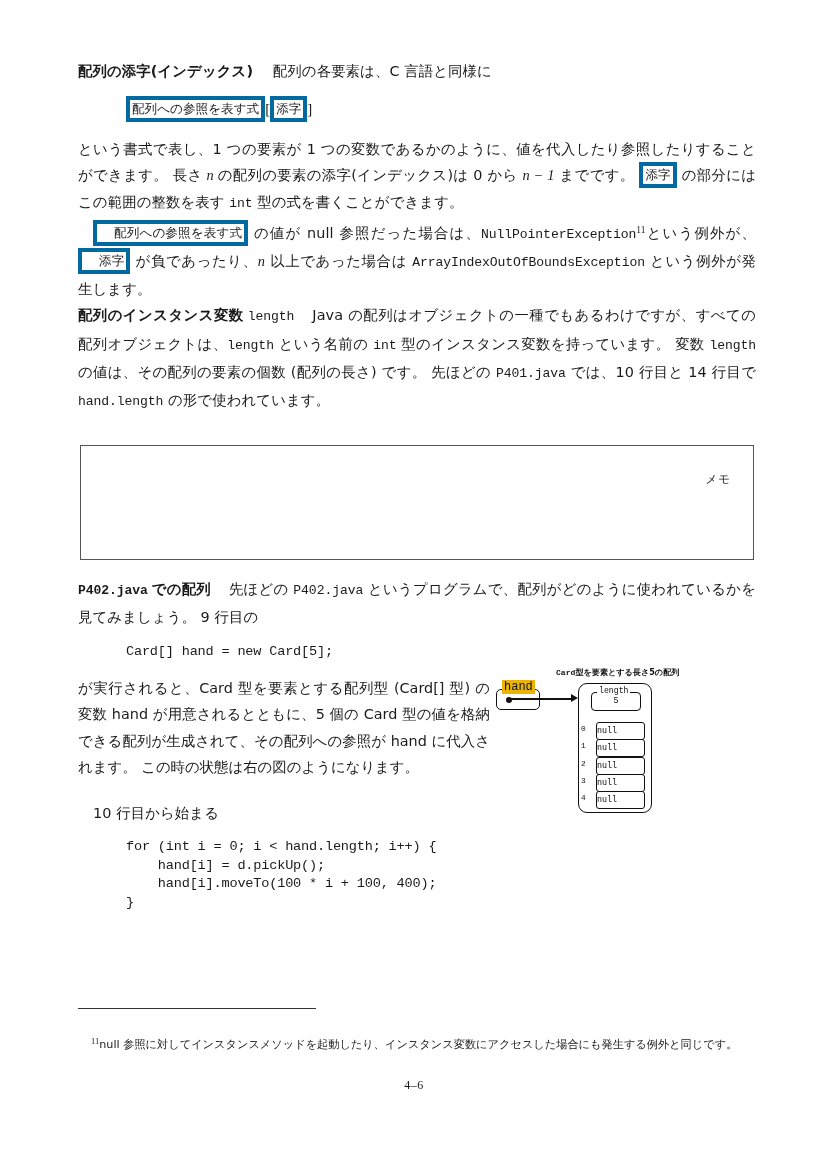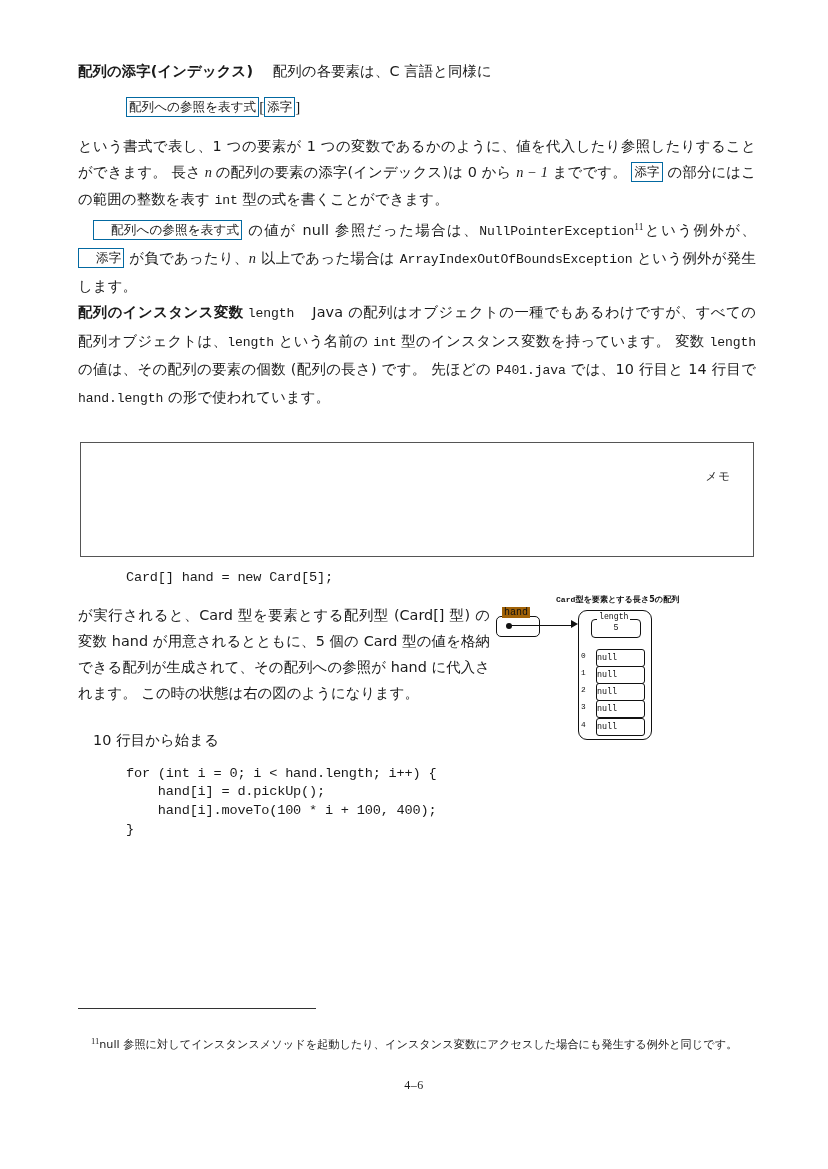--- a/index.html
+++ b/index.html
@@ -45,21 +45,21 @@
   }
   .jp-b {
     font-family: "DejaVu Sans", "Liberation Sans", sans-serif;
     font-weight: bold;
   }
   .it { font-style: italic; }
 
   
   .slot {
     display: inline-block;
-    border: 1px solid #0369a1;
+    border: 4px solid #0369a1;
     padding: 0px 2px 1px 2px;
     line-height: 17px;
     font-family: "DejaVu Sans", "Liberation Sans", sans-serif;
     font-size: 12.6px;
     vertical-align: 1px;
     white-space: nowrap;
   }
 
   
   .syntax-line {
@@ -168,24 +168,24 @@
     top: 6.5px;
     width: 6px;
     height: 6px;
     border-radius: 50%;
     background: #111;
   }
   .var-label {
     position: absolute;
     left: 24px;
     top: 13px;
-    background: #a16207;
+    background: #eab308;
     padding: 0 2px;
     font-family: "Liberation Mono", "DejaVu Sans Mono", monospace;
-    font-size: 10px;
+    font-size: 12px;
     color: #111;
     z-index: 3;
   }
   
   .arrow-line {
     position: absolute;
     left: 32px;
     top: 31px;
     width: 63px;
     height: 1.3px;
@@ -339,20 +339,25 @@
   </p>
 
 
   <div class="memo-wrap">
     <div class="memo-box">
       <span></span>
     </div>
     <span class="memo-label">メモ</span>
   </div>
 
+  <p class="para gap-md">
+    <span class="mono" style="font-weight:bold">P402.java</span>
+    <span class="jp-b">での配列</span>
+    <span style="display:inline-block;width:14px"></span><span class="jp">先ほどの </span><span class="mono">P402.java</span><span class="jp"> というプログラムで、配列がどのように使われているかを見てみましょう。 9 行目の</span>
+  </p>
 
   <div class="code">Card[] hand = new Card[5];</div>
 
   <div class="cols">
     <div class="col-text">
       <span class="jp">が実行されると、Card 型を要素とする配列型 (Card[] 型) の変数 hand が用意されるとともに、5 個の Card 型の値を格納できる配列が生成されて、その配列への参照が hand に代入されます。 この時の状態は右の図のようになります。</span>
     </div>
 
     <div class="figure">
       <div class="fig-caption"><span class="fig-mono">Card</span><span>型を要素とする長さ5の配列</span></div>

